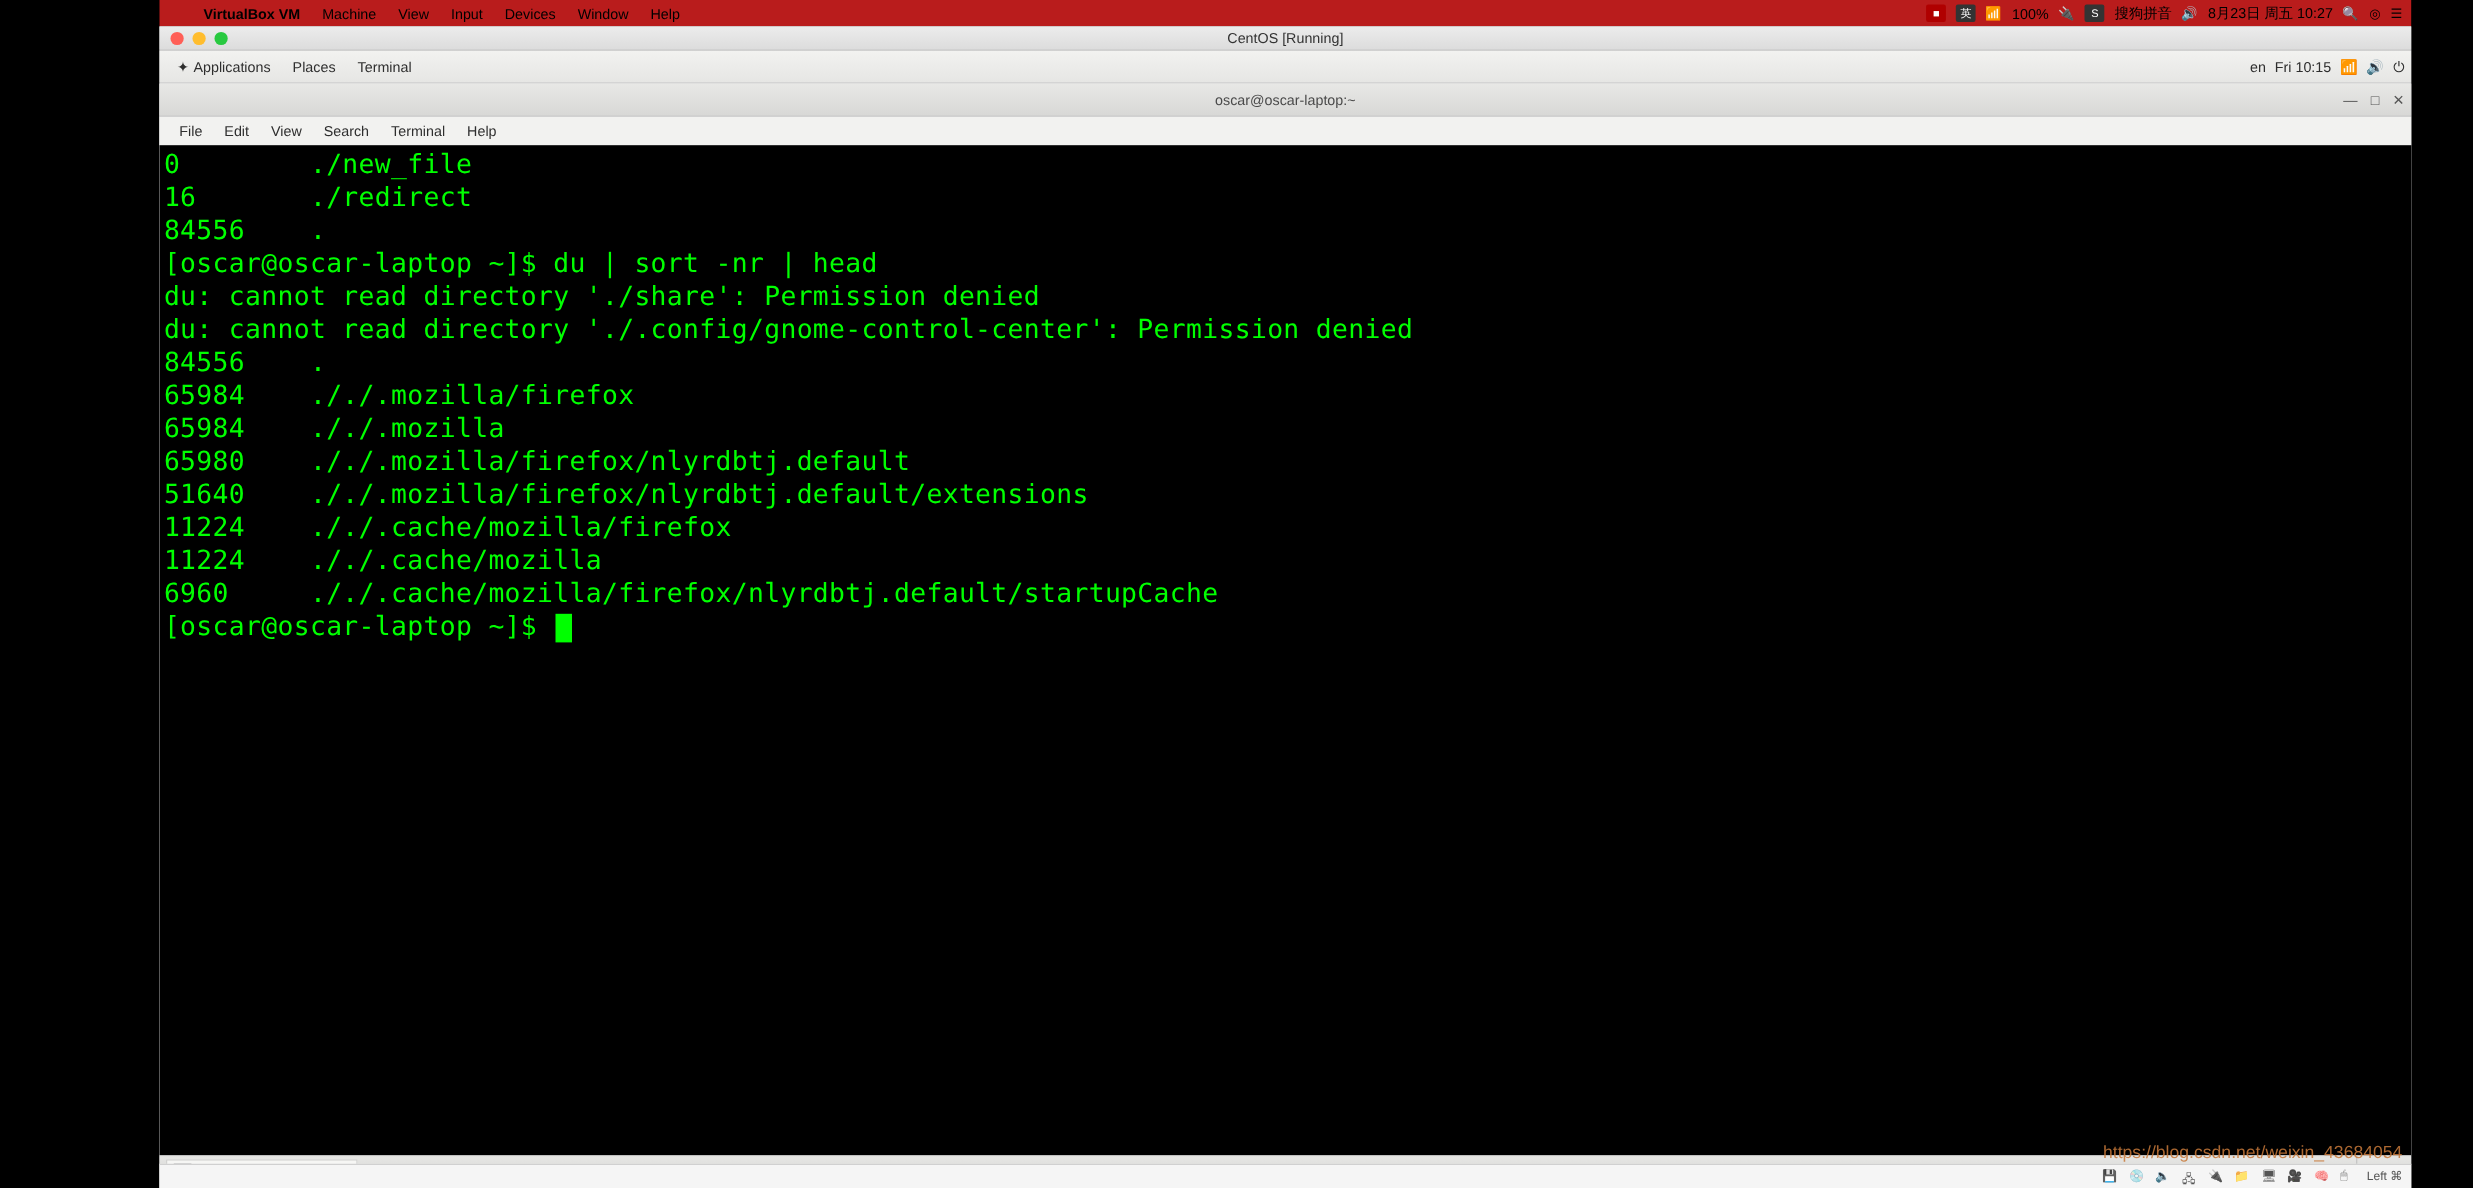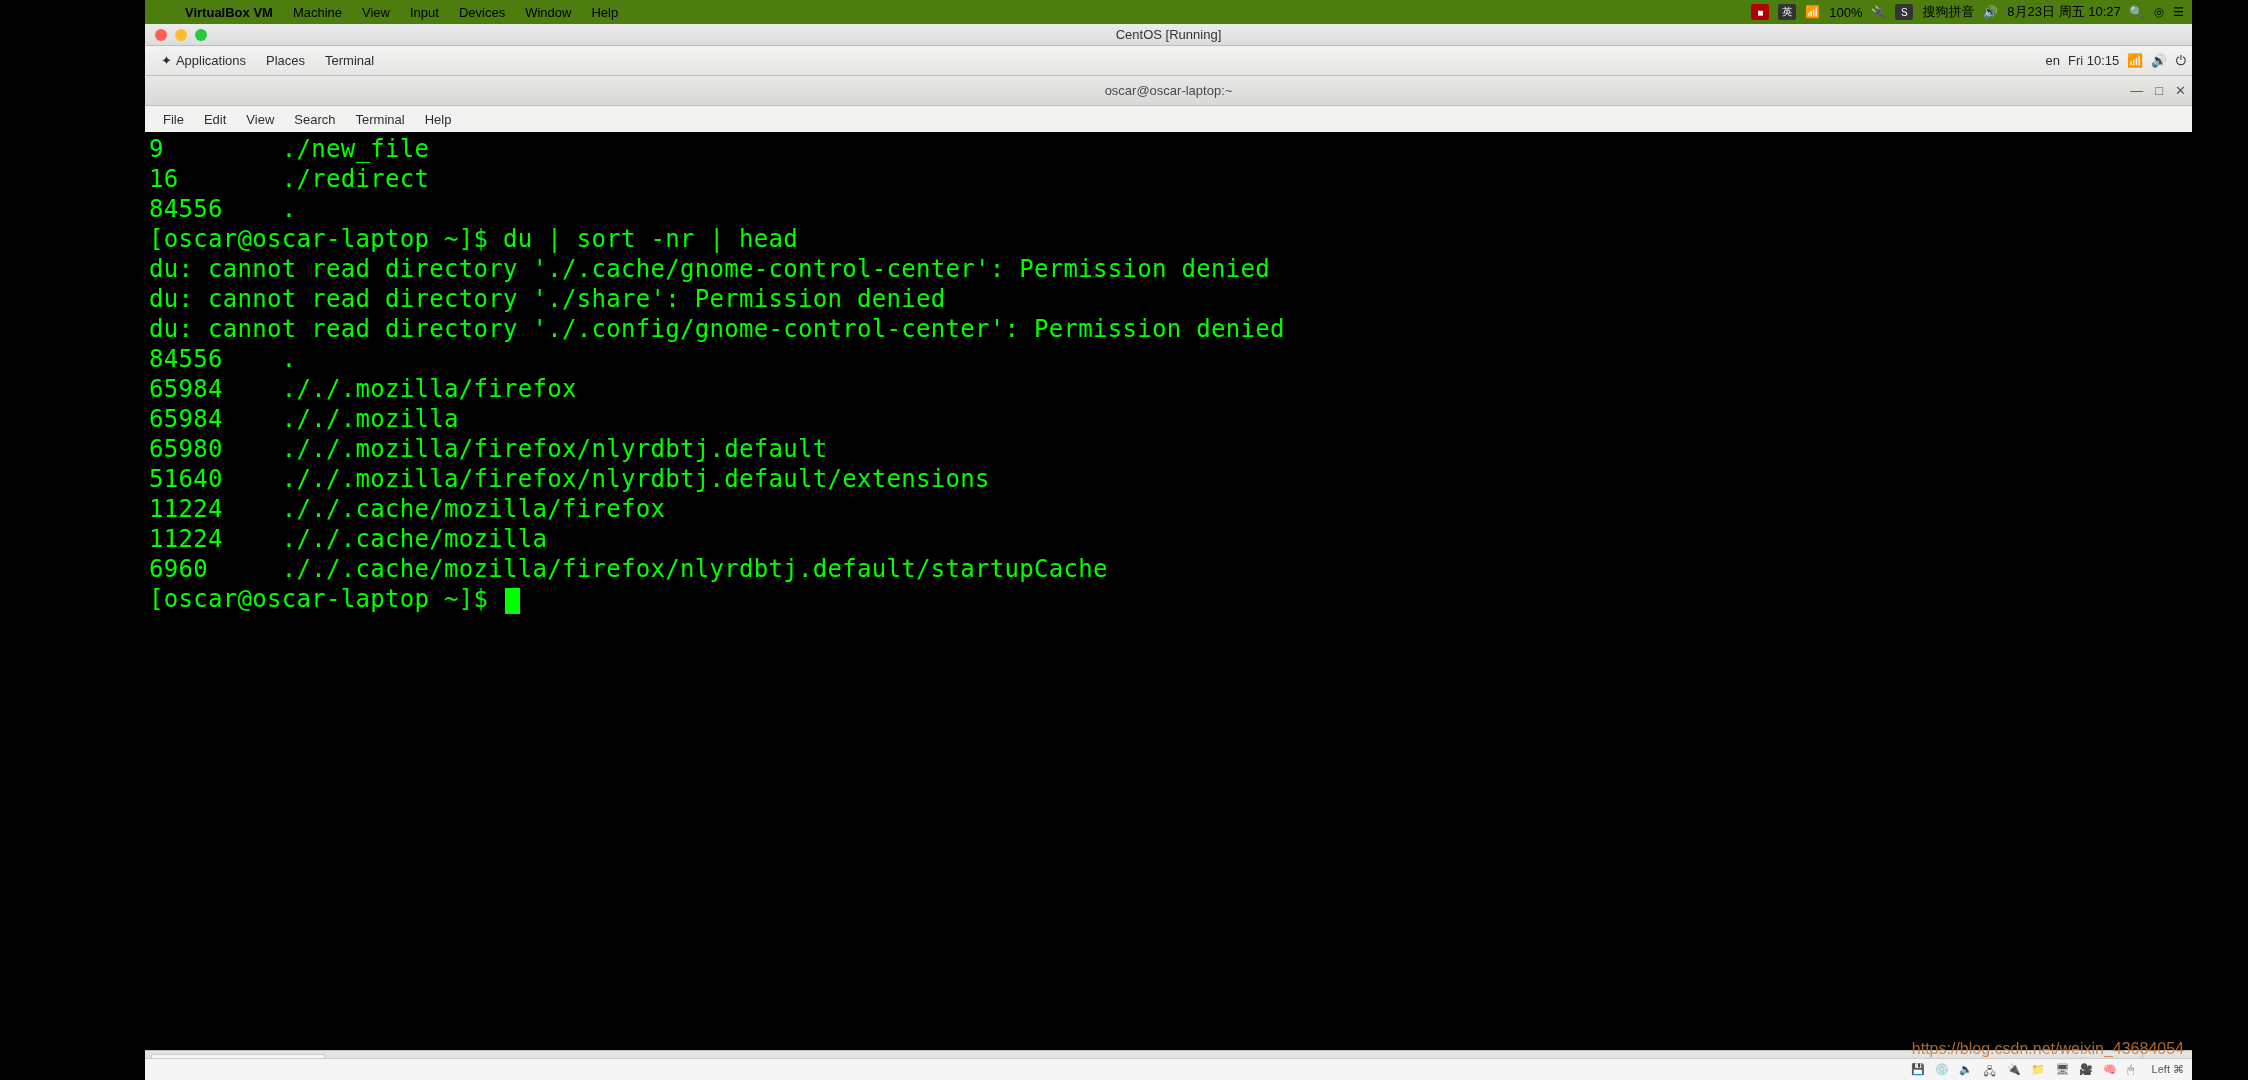--- a/index.html
+++ b/index.html
@@ -1,19 +1,19 @@
 <!DOCTYPE html>
 <html><head>
 <meta charset="utf-8">
 <style>
 * { margin:0; padding:0; box-sizing:border-box; }
 html,body { width:2248px; height:1080px; background:#000; font-family:-apple-system,"Helvetica Neue",Arial,sans-serif; overflow:hidden; }
 
 
-.mac-menubar { position:absolute; top:0; left:145px; right:56px; height:24px; background:#4d7c0f; display:flex; align-items:center; font-size:13px; color:#000; }
+.mac-menubar { position:absolute; top:0; left:145px; right:56px; height:24px; background:#b91c1c; display:flex; align-items:center; font-size:13px; color:#000; }
 .mac-menubar .apple { width:30px; text-align:center; font-size:15px; }
 .mac-menubar .app-name { font-weight:600; padding:0 10px; }
 .mac-menubar .menu-item { padding:0 10px; }
 .mac-menubar .right-side { margin-left:auto; display:flex; align-items:center; gap:9px; padding-right:8px; }
 .mac-menubar .status-char { font-size:12px; }
 .mac-menubar .indicator-box { background:#b00000; color:#fff; width:18px; height:16px; display:flex; align-items:center; justify-content:center; font-size:10px; border-radius:2px; }
 .mac-menubar .indicator-box.dark { background:#333; }
 
 
 .vm-window { position:absolute; top:24px; left:145px; right:56px; bottom:0; background:#ececec; }
@@ -123,25 +123,24 @@
     <div class="term-menubar">
       <span class="mi">File</span>
       <span class="mi">Edit</span>
       <span class="mi">View</span>
       <span class="mi">Search</span>
       <span class="mi">Terminal</span>
       <span class="mi">Help</span>
     </div>
     <div class="term-body" id="term-body">
 
-    <div class="line">9        ./new_file</div>
+    <div class="line">0        ./new_file</div>
         <div class="line">16       ./redirect</div>
         <div class="line">84556    .</div>
         <div class="line">[oscar@oscar-laptop ~]$ du | sort -nr | head</div>
-        <div class="line">du: cannot read directory './.cache/gnome-control-center': Permission denied</div>
         <div class="line">du: cannot read directory './share': Permission denied</div>
         <div class="line">du: cannot read directory './.config/gnome-control-center': Permission denied</div>
         <div class="line">84556    .</div>
         <div class="line">65984    ././.mozilla/firefox</div>
         <div class="line">65984    ././.mozilla</div>
         <div class="line">65980    ././.mozilla/firefox/nlyrdbtj.default</div>
         <div class="line">51640    ././.mozilla/firefox/nlyrdbtj.default/extensions</div>
         <div class="line">11224    ././.cache/mozilla/firefox</div>
         <div class="line">11224    ././.cache/mozilla</div>
         <div class="line">6960     ././.cache/mozilla/firefox/nlyrdbtj.default/startupCache</div>

